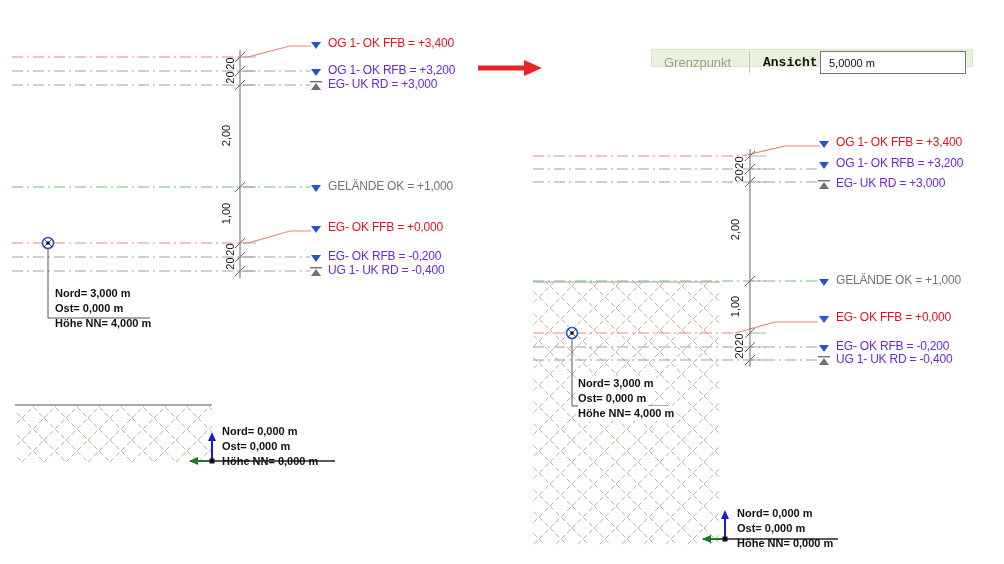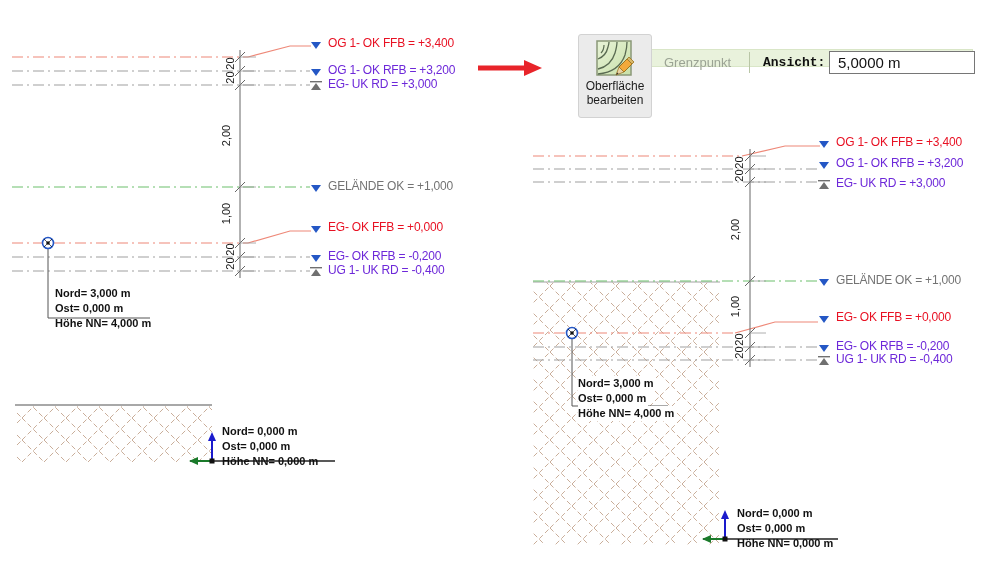--- a/index.html
+++ b/index.html
@@ -20,23 +20,23 @@
   .tb-button{position:absolute;left:578px;top:34px;width:74px;height:84px;z-index:3;
              background:#ebebeb;border:1px solid #d2d2d2;border-radius:3px;
              display:flex;flex-direction:column;align-items:center;padding-top:4px;box-sizing:border-box;
              cursor:pointer;}
   .tb-button .lbl{font-size:12px;color:#1c1c1c;line-height:14px;text-align:center;}
   .tb-bar{position:absolute;left:651px;top:49px;width:322px;height:18px;z-index:2;
           background:#e9f2dc;border:1px solid #d9e6c7;box-sizing:border-box;}
   .tb-bar .grenz{position:absolute;left:12px;top:0;line-height:25px;font-size:13px;color:#9ba394;}
   .tb-bar .sep{position:absolute;left:97px;top:2px;width:1px;height:21px;background:#b9c6a6;}
   .tb-bar .ans{position:absolute;left:111px;top:0;line-height:25px;font-size:13px;font-weight:bold;color:#111;font-family:Liberation Mono, monospace;}
-  .tb-bar input{position:absolute;left:177px;top:1px;width:146px;height:23px;box-sizing:border-box;
+  .tb-bar input{position:absolute;left:168px;top:1px;width:146px;height:23px;box-sizing:border-box;
                 border:1px solid #767676;background:#fff;font-family:"Liberation Sans",sans-serif;
-                font-size:15px;color:#111;padding:0 0 0 8px;outline:none;}
+                font-size:11px;color:#111;padding:0 0 0 8px;outline:none;}
 </style>
 </head>
 <body>
 
 <div id="canvas">
 
   <svg id="linework" width="1004" height="564" viewBox="0 0 1004 564">
     <defs>
       <pattern id="hatch" width="22" height="22" patternUnits="userSpaceOnUse">
         <path d="M-5,5 L5,-5 M0,22 L22,0 M17,27 L27,17" stroke="#c9ad99" stroke-width="1" stroke-dasharray="5 3" fill="none"></path>
@@ -295,35 +295,20 @@
     <span>Ost= 0,000 m</span>
     <span>Höhe NN= 4,000 m</span>
   </div>
 
   <div class="coords" style="left:737px;top:490px">
     <div>Nord= 0,000 m</div>
     <div>Ost= 0,000 m</div>
     <div>Höhe NN= 0,000 m</div>
   </div>
 
-  <div class="tb-button">
-    <svg width="40" height="40" viewBox="0 0 40 40">
-      <rect x="2" y="2" width="34" height="34" fill="url(#iconGrad)" stroke="#8a9878" stroke-width="1.5"></rect>
-      <path d="M3,30 Q16,27 20,14 Q22,7 22,3" fill="none" stroke="#5a6b52" stroke-width="1.3"></path>
-      <path d="M3,20 Q11,17 13,8 Q14,5 14,3" fill="none" stroke="#5a6b52" stroke-width="1.3"></path>
-      <path d="M3,35 Q24,33 30,16 Q32,9 32,3" fill="none" stroke="#5a6b52" stroke-width="1.3"></path>
-      <path d="M6,14 Q9,11 9,6" fill="none" stroke="#5a6b52" stroke-width="1.2"></path>
-      <polygon points="24,28 32,20 37,25 29,33" fill="#f2a93b" stroke="#9a7420" stroke-width="1"></polygon>
-      <polygon points="24,28 29,33 21,36" fill="#e8d2a8" stroke="#9a7420" stroke-width="0.8"></polygon>
-      <polygon points="21,36 23.5,34.6 22.2,33.4" fill="#333"></polygon>
-      <polygon points="32,20 37,25 39,23 34,18" fill="#d8b86a" stroke="#9a7420" stroke-width="0.8"></polygon>
-    </svg>
-    <div class="lbl">Oberfläche</div>
-    <div class="lbl">bearbeiten</div>
-  </div>
 
   <div class="tb-bar">
     <span class="grenz">Grenzpunkt</span>
     <span class="sep"></span>
     <span class="ans">Ansicht:</span>
     <input type="text" value="5,0000 m" style="">
   </div>
 
 </div>
 

